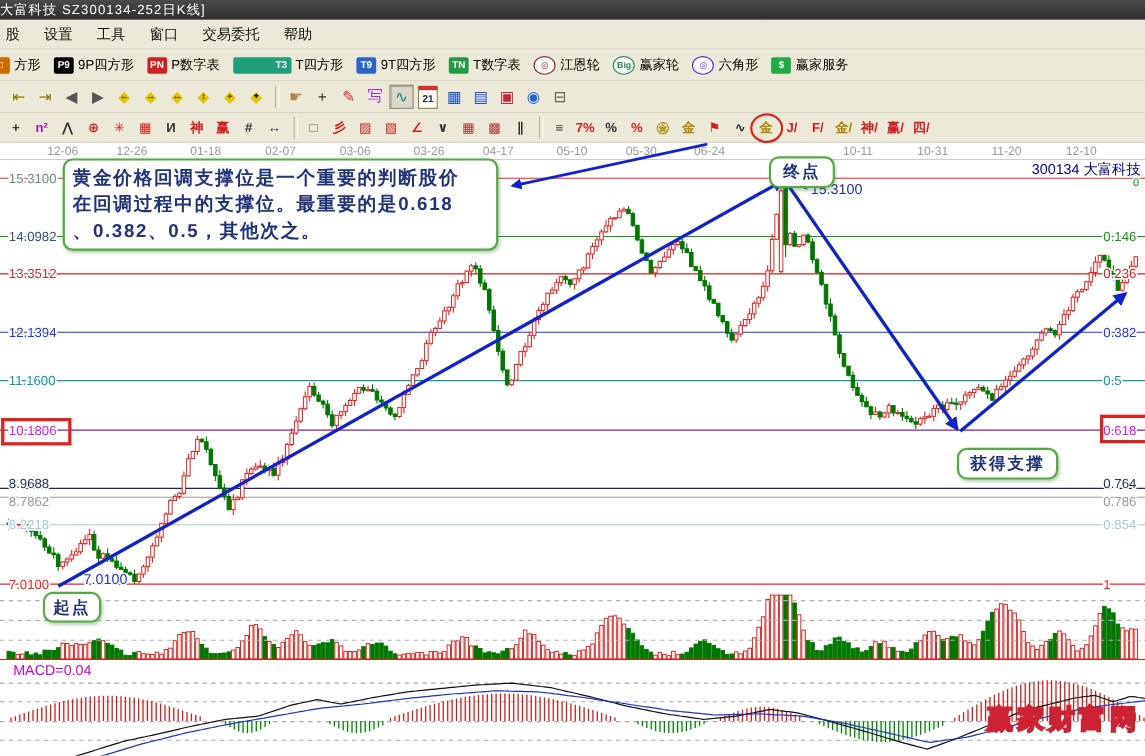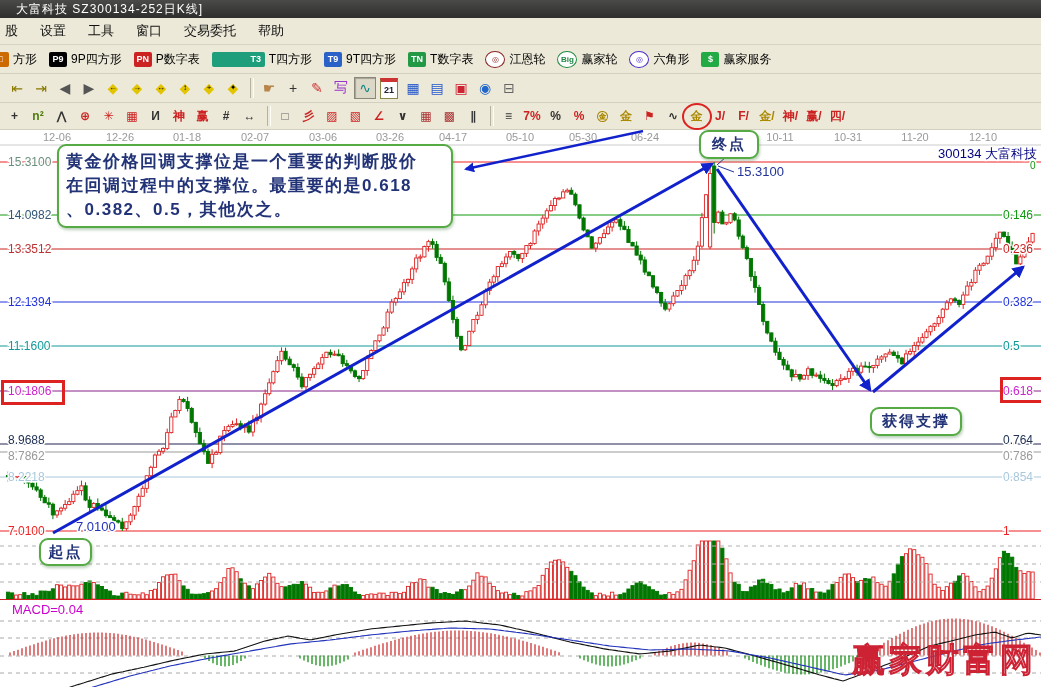--- a/index.html
+++ b/index.html
@@ -1,20 +1,20 @@
 <!DOCTYPE html>
 <html><head>
 <meta charset="utf-8">
 <style>
   html,body{margin:0;padding:0;width:1041px;height:687px;overflow:hidden;
     font-family:"Liberation Sans","DejaVu Sans",sans-serif;background:#ece9d8;}
   #app{position:relative;width:1041px;height:687px;}
   
   .titlebar{height:18px;background:linear-gradient(#4a4a48,#2e2e2c);color:#fff;
-    font-size:12px;line-height:18px;padding-left:16px;letter-spacing:1px;white-space:nowrap;}
+    font-size:12px;line-height:18px;padding-left:0;letter-spacing:1px;white-space:nowrap;}
   .menubar{height:26px;background:#ece9d8;border-bottom:1px solid #d8d4c4;
     display:flex;align-items:center;font-size:13px;}
   .menubar .mi{padding:3px 11px;cursor:default;color:#111;}
   .menubar .mi:first-child{padding-left:5px;}
   .toolbar{background:#ece9d8;display:flex;align-items:center;border-bottom:1px solid #d4d0c0;}
   .tb-shape{height:28px;font-size:12px;}
   .tb-shape .sh{display:flex;align-items:center;margin-right:10px;white-space:nowrap;}
   .tb-shape .shbox{min-width:16px;height:15px;font-size:9px;font-weight:bold;color:#fff;
     display:flex;align-items:center;justify-content:center;margin:0 4px 0 2px;border-radius:2px;padding:0 1px;}
   .tb-shape .round{border-radius:50%;background:#fff !important;}
@@ -31,27 +31,27 @@
   .calbox{width:16px;height:16px;background:#fff;border:1px solid #884;font-size:9px;font-weight:bold;
     color:#223;display:flex;align-items:center;justify-content:center;border-top:4px solid #c33;}
   
   #chart-region{position:relative;width:1041px;height:561px;background:#ffffff;}
   #chart-svg{position:absolute;left:0;top:0;}
   .ann{position:absolute;background:#fff;border:2px solid #55aa44;border-radius:9px;
     color:#223377;font-weight:bold;box-shadow:1px 2px 3px rgba(60,120,60,.35);z-index:5;}
   .ann-note{left:57px;top:14px;width:378px;padding:4px 7px;font-size:17px;line-height:24px;letter-spacing:1.5px;}
   .ann-note div{white-space:nowrap;overflow:hidden;}
   .ann-pill{font-size:15px;display:flex;align-items:center;justify-content:center;letter-spacing:2px;}
-  .ann-endpoint{left:699px;top:0px;width:56px;height:25px;}
+  .ann-endpoint{left:699px;top:12px;width:56px;height:25px;}
   .ann-startpoint{left:39px;top:408px;width:49px;height:24px;}
   .ann-support{left:826px;top:277px;width:88px;height:25px;margin-left:44px;}
   .redbox{position:absolute;border:3px solid #dd2222;z-index:4;}
   .redbox-left{left:1px;top:250px;width:58px;height:19px;}
   .redbox-right{left:1000px;top:247px;width:39px;height:20px;}
-  .watermark{position:absolute;right:4px;top:508px;font-size:33px;font-weight:normal;letter-spacing:4px;
+  .watermark{position:absolute;right:4px;top:508px;font-size:24px;font-weight:bold;letter-spacing:4px;
     color:rgba(255,252,250,0.25);-webkit-text-stroke:2px #cc2233;z-index:6;white-space:nowrap;}
 </style>
 </head>
 <body>
 
 <div id="app">
   <div class="titlebar">
     <span>大富科技  SZ300134-252日K线]</span>
   </div>
   <div class="menubar">
@@ -125,21 +125,21 @@
         <span class="calbox">21</span>
       </div>
       <div class="tool" style="color: rgb(34, 85, 204);">▦</div>
       <div class="tool" style="color: rgb(34, 85, 204);">▤</div>
       <div class="tool" style="color: rgb(204, 34, 51);">▣</div>
       <div class="tool" style="color: rgb(34, 102, 204);">◉</div>
       <div class="tool" style="color: rgb(102, 102, 102);">⊟</div>
     </div>
   <div class="toolbar tb-draw">
       <div class="tool" style="color: rgb(51, 51, 51);">+</div>
-      <div class="tool" style="color: #4d7c0f;">n²</div>
+      <div class="tool" style="color: #a21caf;">n²</div>
       <div class="tool" style="color: rgb(51, 51, 51);">⋀</div>
       <div class="tool" style="color: rgb(204, 34, 34);">⊕</div>
       <div class="tool" style="color: rgb(204, 34, 34);">✳</div>
       <div class="tool" style="color: rgb(204, 34, 34);">▦</div>
       <div class="tool" style="color: rgb(51, 51, 51);">И</div>
       <div class="tool" style="color: rgb(204, 34, 34);">神</div>
       <div class="tool" style="color: rgb(204, 34, 34);">赢</div>
       <div class="tool" style="color: rgb(51, 51, 51);">#</div>
       <div class="tool" style="color: rgb(51, 51, 51);">↔</div>
       <div class="tbsep"></div>

